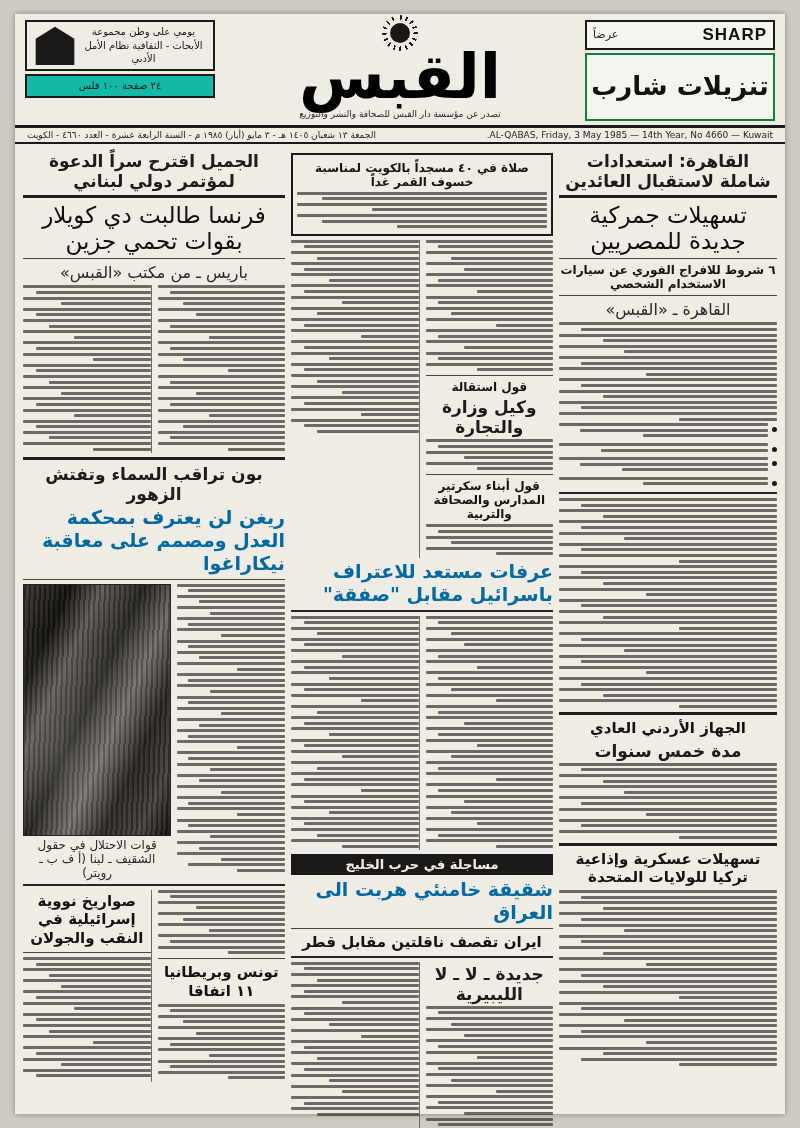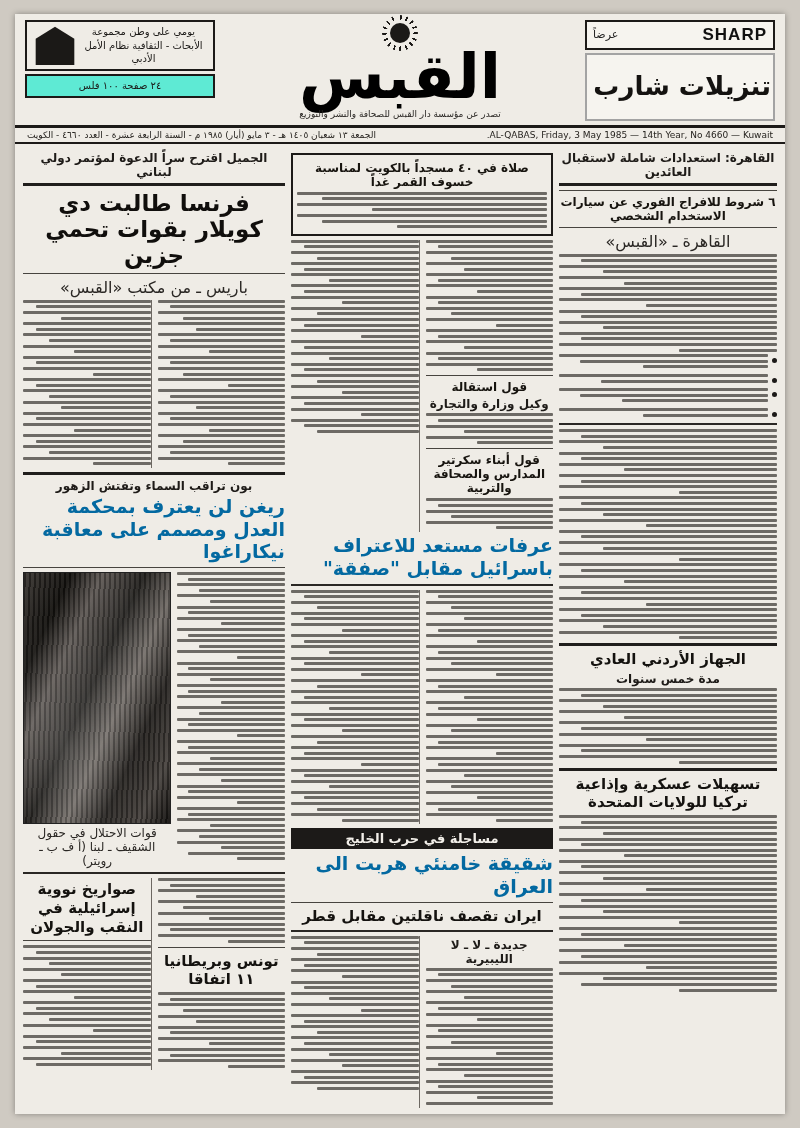--- a/index.html
+++ b/index.html
@@ -47,22 +47,22 @@
     gap:6px;
   }
   .mast-side{width:190px;display:flex;flex-direction:column;gap:3px;}
   .sharp-box{
     border:2px solid #1c1a18;background:#f6f4ef;
     padding:3px 6px;display:flex;align-items:center;justify-content:space-between;
   }
   .sharp-logo{font-weight:bold;font-size:17px;letter-spacing:1px;color:#111;font-family:"Liberation Sans",sans-serif;}
   .sharp-ar{font-size:11px;color:#222;text-align:center;line-height:1.15;}
   .ad-left{
-    border:2px solid #a3a3a3;background:#f6f4ef;flex:1;
-    display:flex;justify-content:center;flex-direction:column;
+    border:2px solid #15803d;background:#f6f4ef;flex:1;
+    display:flex;align-items:center;justify-content:center;flex-direction:column;
     padding:4px 2px;
   }
   .ad-left .big{font-size:26px;font-weight:bold;color:#141210;line-height:1.05;}
   .mast-center{flex:1;display:flex;flex-direction:column;align-items:center;justify-content:flex-start;}
   .sun{
     width:26px;height:26px;border-radius:50%;
     background:radial-gradient(circle at 50% 50%, #1b1917 40%, #1b1917 42%, transparent 43%);
     position:relative;margin-bottom:2px;
   }
   .sun:before{
@@ -102,43 +102,43 @@
     border:2px solid #1c1a18;background:#efece6;width:100%;
     display:flex;align-items:center;gap:1px;padding:3px 5px;box-sizing:border-box;
   }
   .emblem{
     width:46px;height:40px;background:#1b1917;
     clip-path:polygon(8% 100%,8% 34%,50% 4%,92% 34%,92% 100%);
     flex:none;
   }
   .emblem-txt{font-size:10px;color:#1a1816;line-height:1.35;text-align:center;flex:1;}
   .price-box{
-    border:2px solid #1c1a18;background:#5eead4;width:100%;
+    border:2px solid #1c1a18;background:#14b8a6;width:100%;
     padding:3px 5px;box-sizing:border-box;font-size:10px;color:#1a1816;line-height:1.4;text-align:center;
   }
   .datebar{
     display:flex;justify-content:space-between;align-items:center;
     font-size:9px;color:#26231f;padding:2px 12px;border-bottom:2px solid #1c1a18;
   }
 
   
   .content{display:flex;gap:6px;padding:5px 8px 0 8px;box-sizing:border-box;}
   .colA{width:262px}
   .colB{width:262px}
   .colC{width:218px}
   h1.head{
-    font-size:23px;font-weight:bold;color:#100e0c;line-height:1.15;margin:2px 0 3px 0;text-align:center;
+    font-size:23px;font-weight:normal;color:#100e0c;line-height:1.15;margin:2px 0 3px 0;text-align:center;
   }
   h2.head{
     font-size:19px;font-weight:bold;color:#0369a1;line-height:1.2;margin:2px 0 3px 0;text-align:right;
   }
   h3.head{
     font-size:15px;font-weight:bold;color:#14120f;line-height:1.25;margin:2px 0 3px 0;text-align:center;
   }
-  .kicker{font-size:12px;color:#1e1b18;text-align:center;margin:2px 0;font-weight:bold;}
+  .kicker{font-size:17px;color:#1e1b18;text-align:center;margin:2px 0;font-weight:bold;}
   .subhead{font-size:12px;font-weight:bold;color:#17140f;text-align:center;margin:3px 0;}
   .boxed{border:2px solid #1c1a18;padding:3px 4px;margin:4px 0;box-sizing:border-box;}
   .banner{
     background:#1c1a18;color:#f2efe9;text-align:center;font-weight:bold;
     font-size:13px;padding:3px 4px;margin:4px 0 3px 0;
   }
   .photo{
     background:
       linear-gradient(115deg,#3b3733 0%,#14120f 18%,#5a5450 30%,#1a1815 46%,#6b6560 60%,#201d1a 74%,#4a4541 88%,#12100e 100%);
     border:1px solid #222;
@@ -199,20 +199,21 @@
   <div class="datebar">
     <span>AL-QABAS, Friday, 3 May 1985 — 14th Year, No 4660 — Kuwait.</span>
     <span>الجمعة ١٣ شعبان ١٤٠٥ هـ - ٣ مايو (أيار) ١٩٨٥ م - السنة الرابعة عشرة - العدد ٤٦٦٠ - الكويت</span>
   </div>
 
   <div class="content">
 
     <div class="col colC">
       <div class="kicker">القاهرة: استعدادات شاملة لاستقبال العائدين</div>
       <div class="rule thick"></div>
+      <h1 class="head">تسهيلات جمركية جديدة للمصريين</h1>
       <div class="rule thin"></div>
       <div class="subhead">٦ شروط للافراج الفوري عن سيارات الاستخدام الشخصي</div>
       <div class="rule thin"></div>
       <div class="byline">القاهرة ـ «القبس»</div>
 
       <div class="body-lines">
         <span class="l s100"></span>
           <span class="l s90"></span>
           <span class="l s100"></span>
           <span class="l s80"></span>

